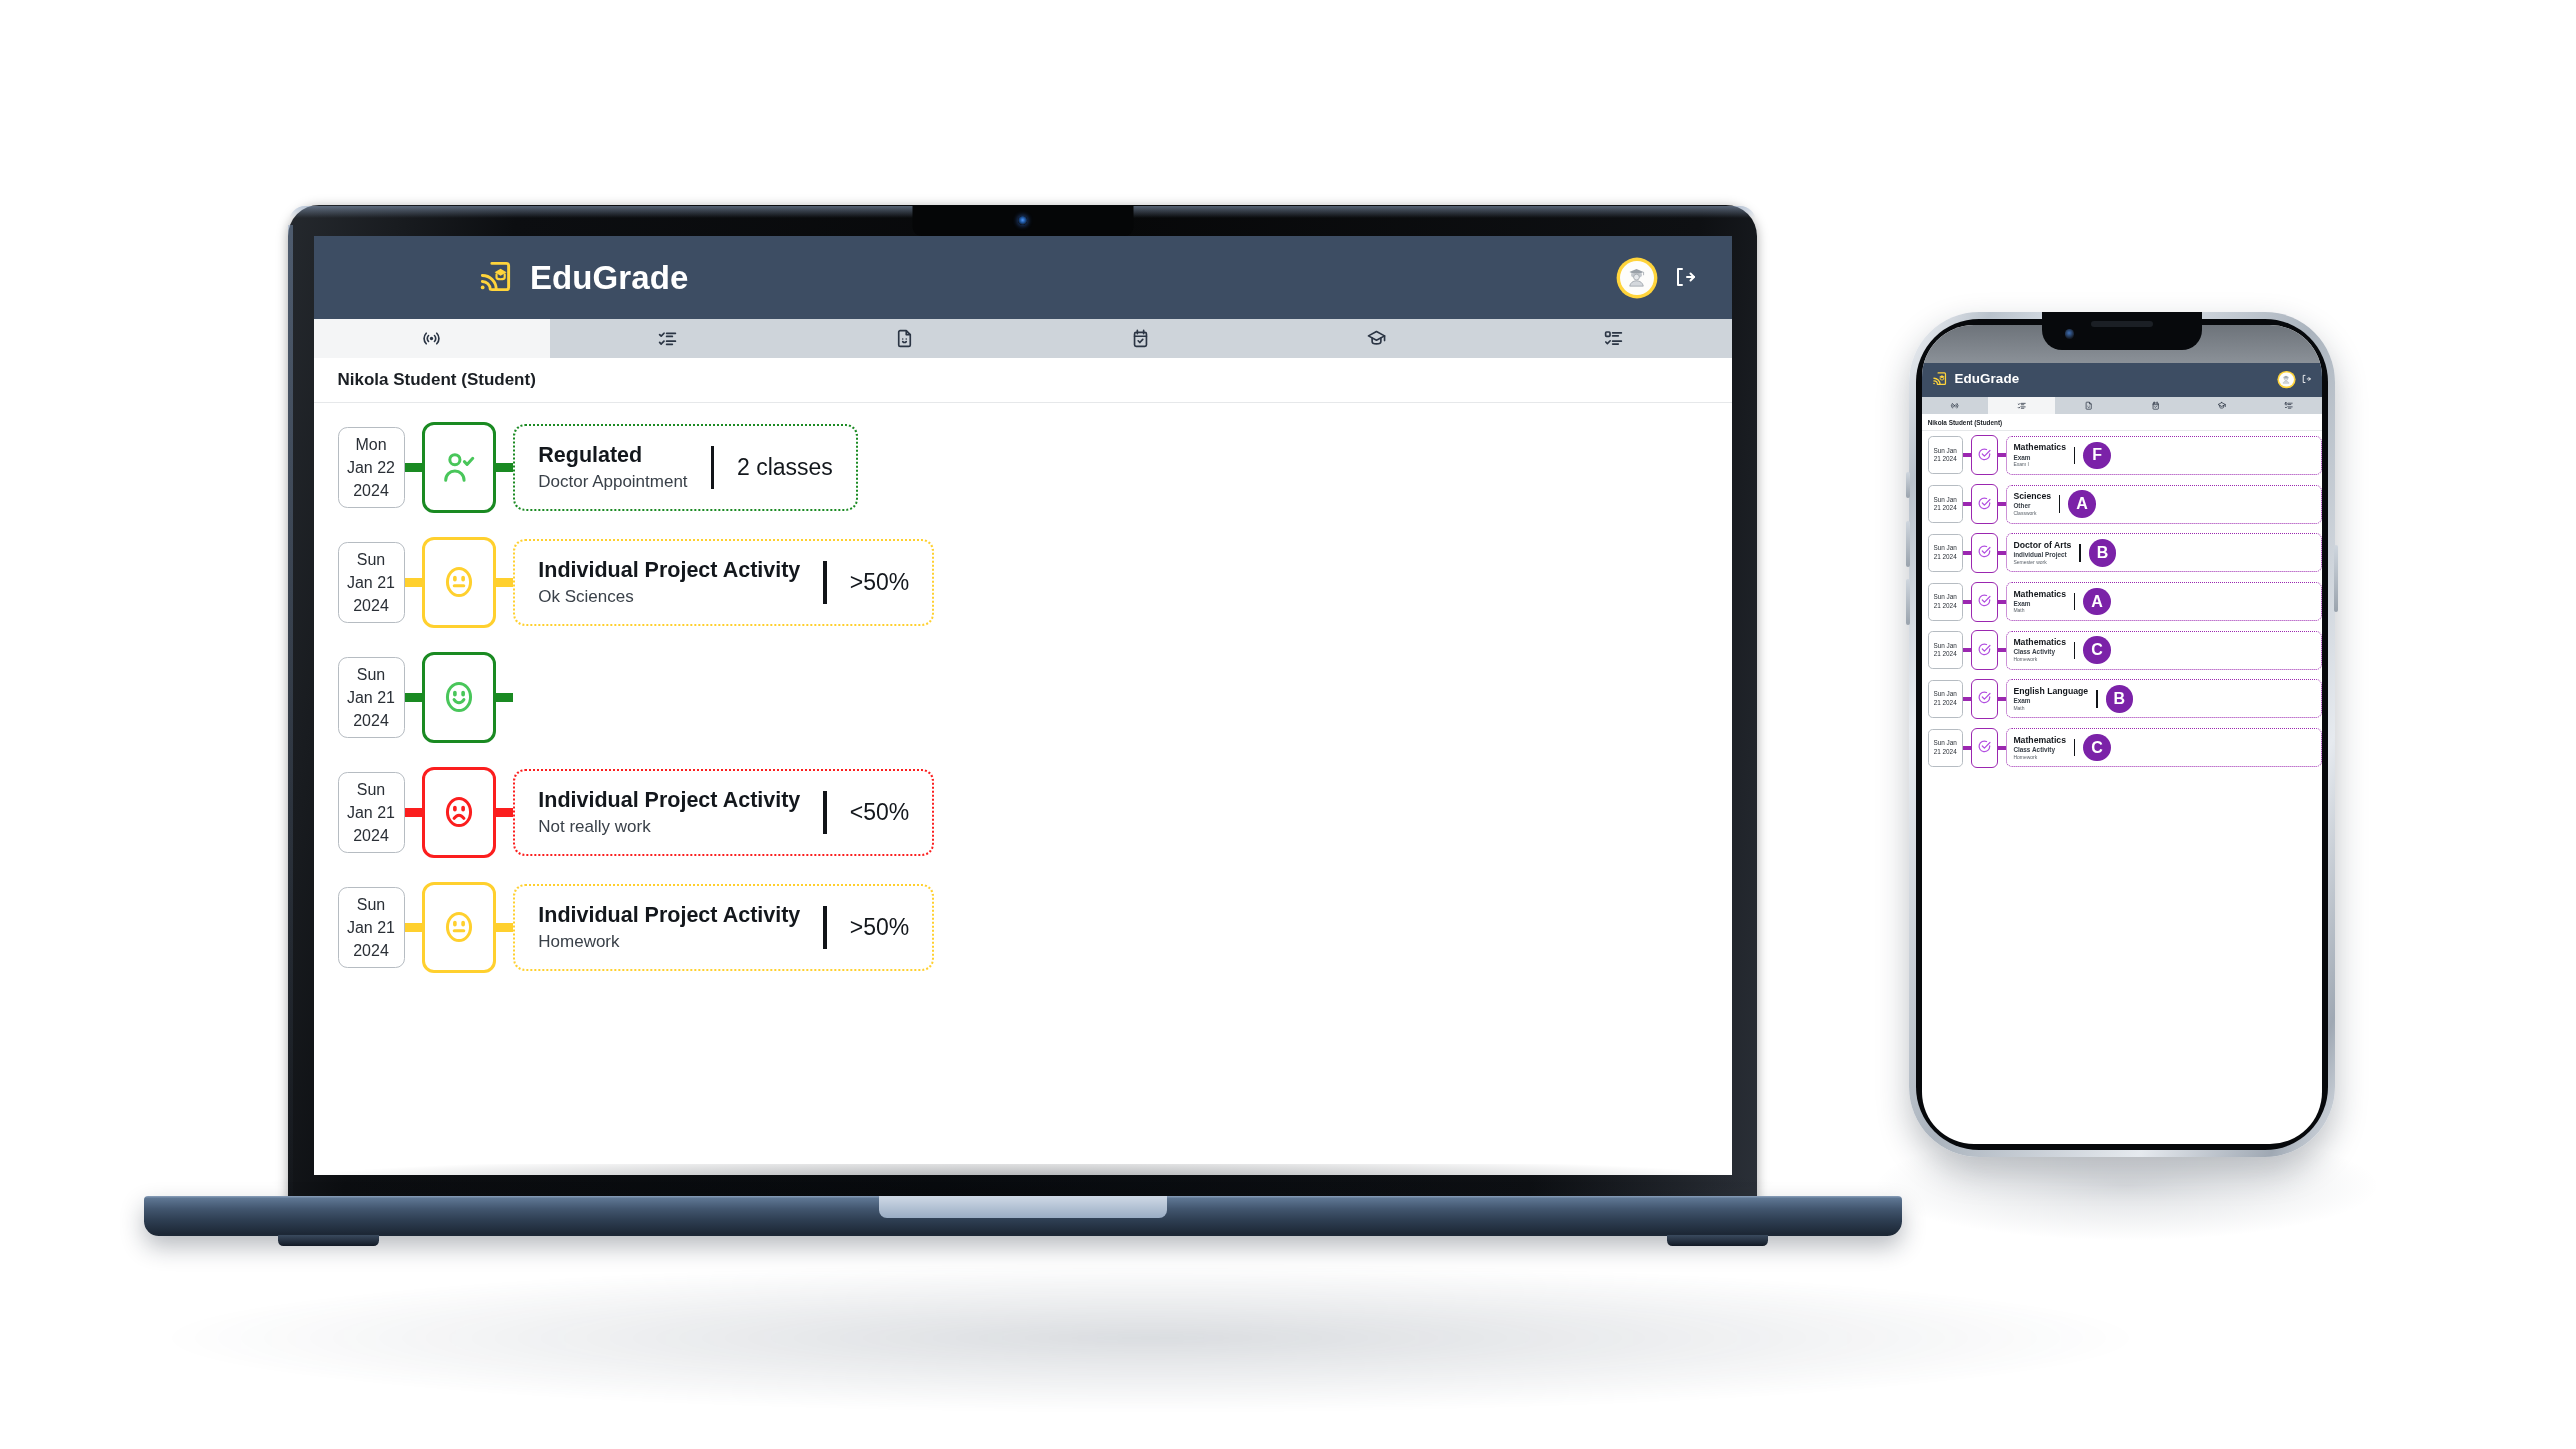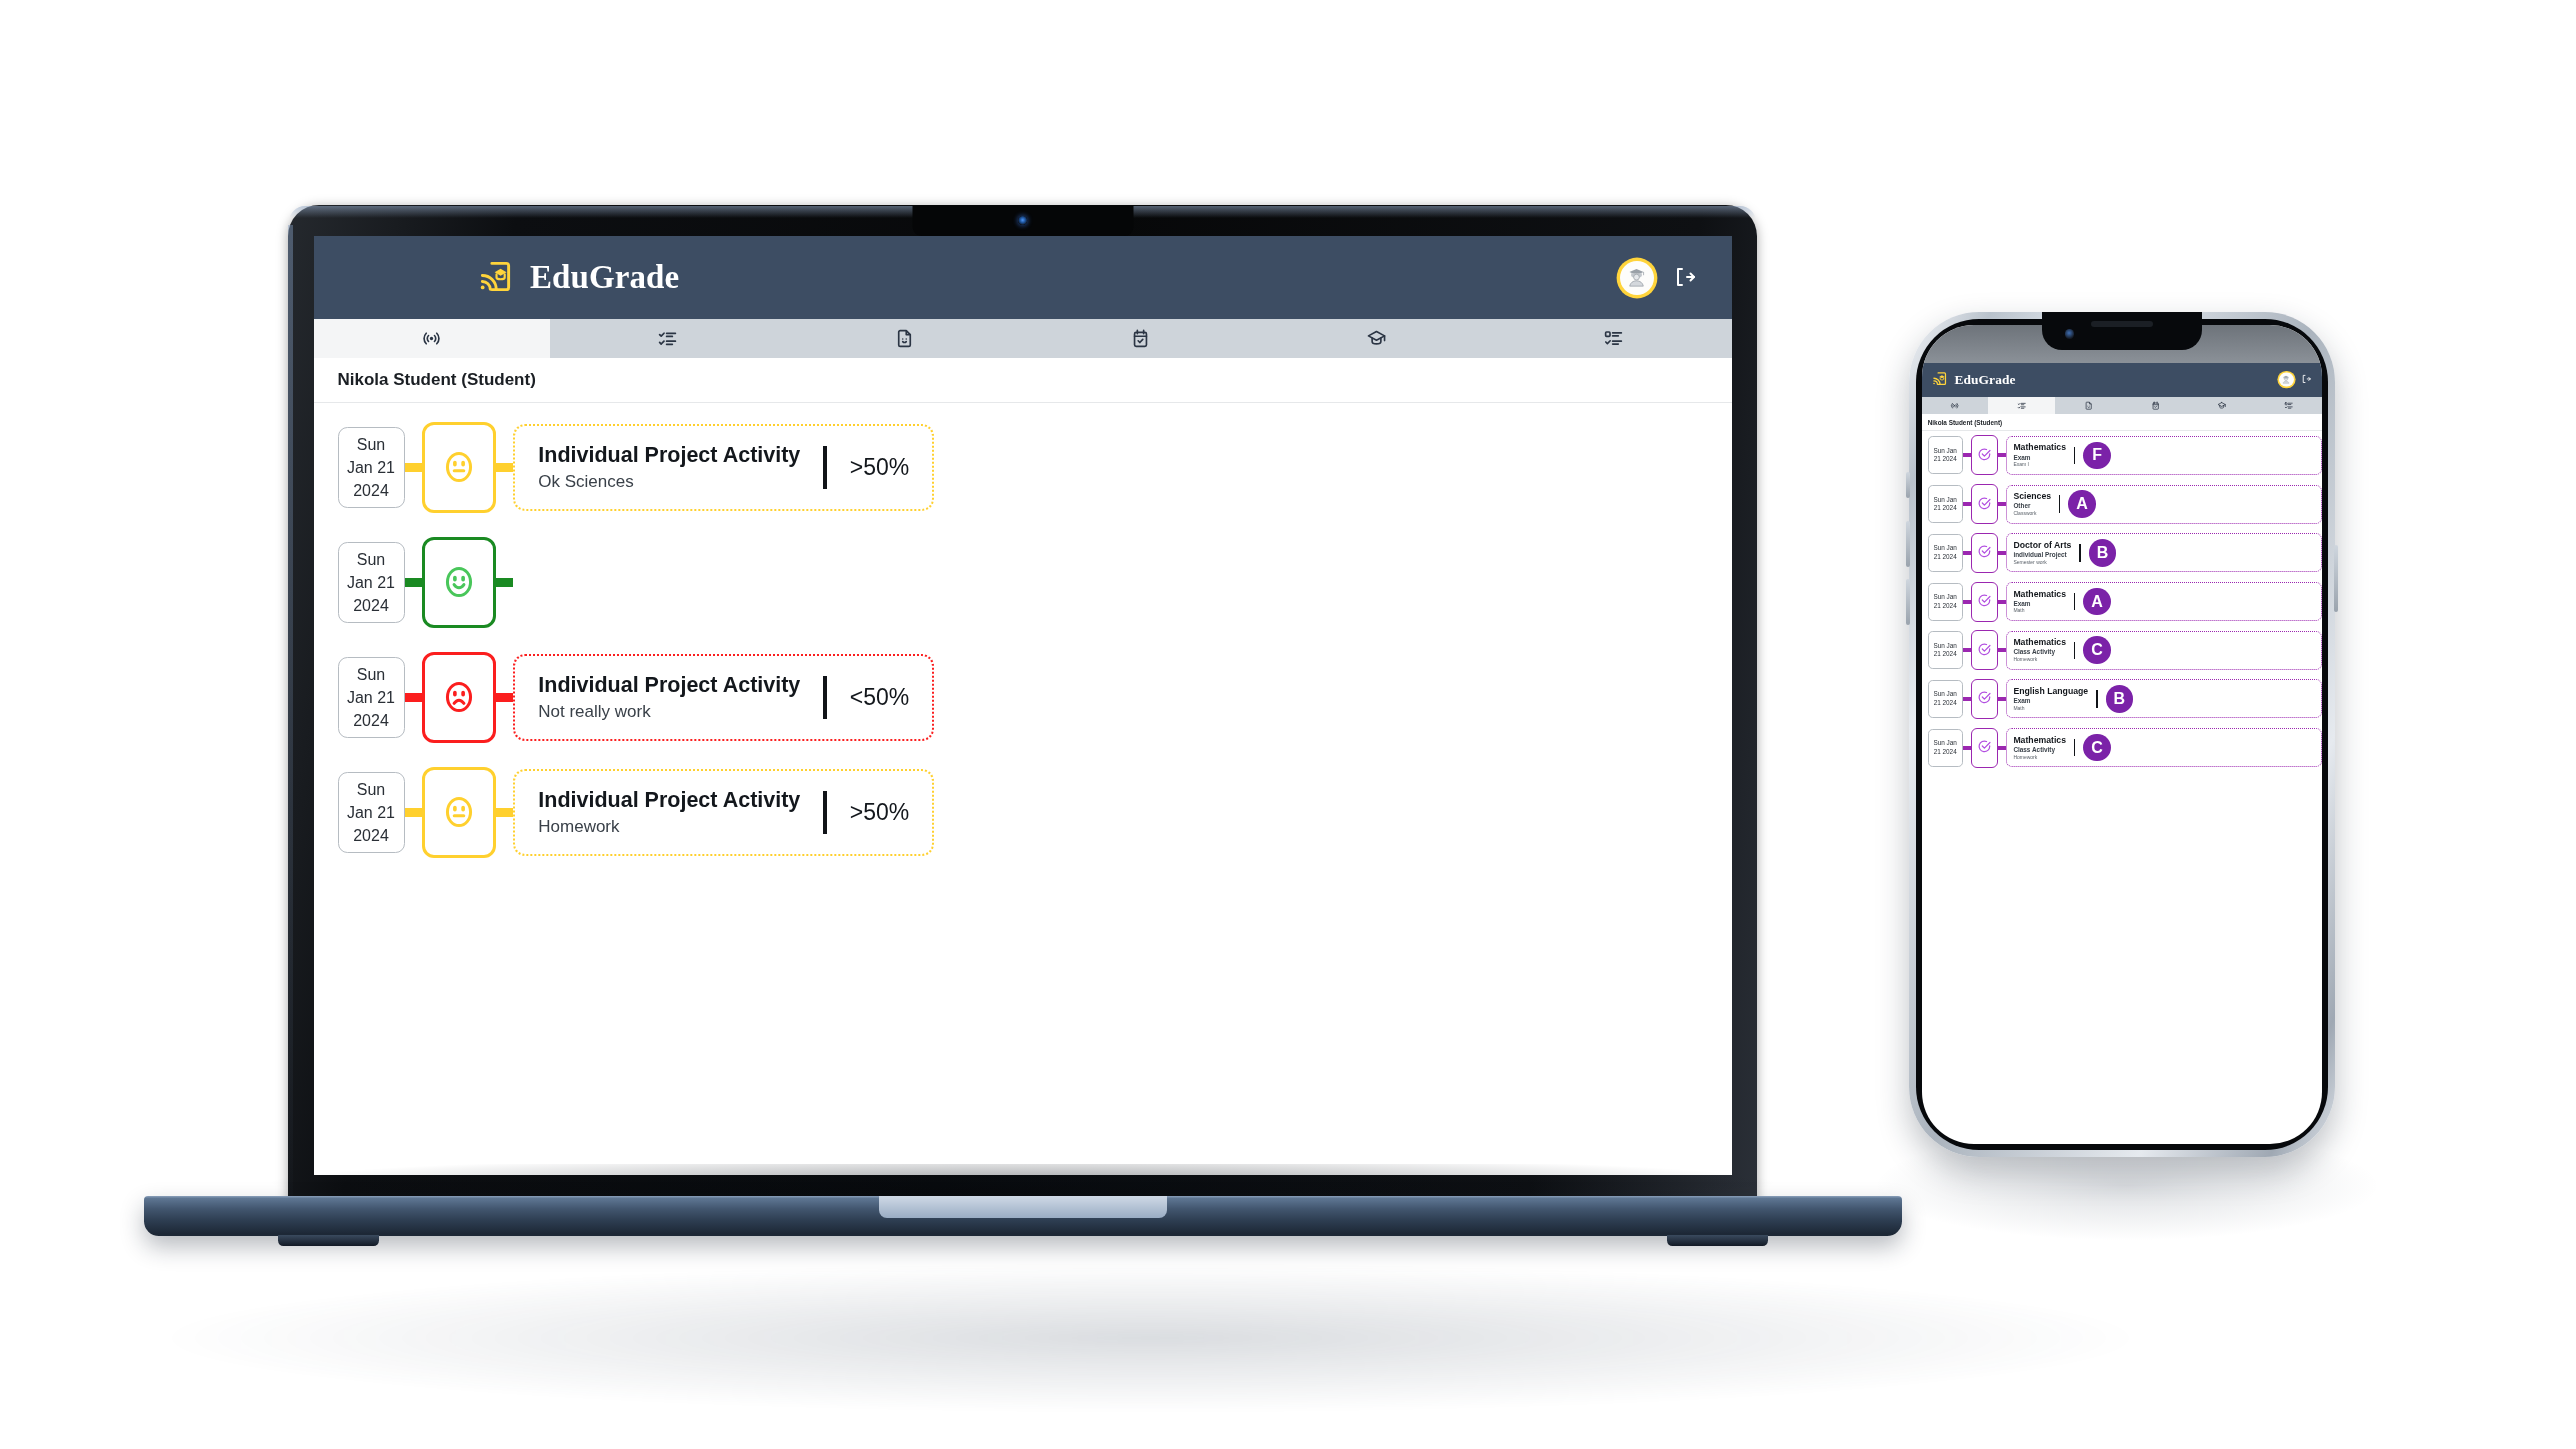--- a/index.html
+++ b/index.html
@@ -41,21 +41,21 @@
   .screen{
     position:absolute;left:25.5px;top:31px;width:1418px;height:939px;
     background:#ffffff;overflow:hidden;
   }
 
   
   .app-header{
     background:#3d4d63;display:flex;align-items:center;position:relative;
   }
   .d-header{height:83px;padding:0 38px;}
-  .brand{display:flex;align-items:flex-end;gap:17.4px;margin-left:126px;font-family:Liberation Serif, serif;}
+  .brand{display:flex;align-items:flex-start;gap:17.4px;margin-left:126px;}
   .brand-name{color:#fff;font-weight:bold;letter-spacing:0.1px;}
   .d-header .brand-name{font-size:33px;}
   .header-right{position:absolute;right:35px;top:50%;transform:translateY(-50%);display:flex;align-items:center;gap:19px;}
 
   .avatar{
     background:#fdfdfb;border-radius:50%;display:flex;align-items:center;justify-content:center;
     box-shadow:0 0 0 3.4px #ffd43b;
   }
   .d-avatar{width:34px;height:34px;}
 
@@ -274,20 +274,42 @@
             <path d="M3.2 16l1.8 1.8L8.2 14.6"></path>
             <path d="M11 5.6h10M11 9h6.5M11 15h10M11 18.4h6.5"></path>
           </svg>
         </div>
       </div>
 
       <div class="userline d-userline">Nikola Student (Student)</div>
 
       <div class="list d-list">
 
+        <div class="row d-row">
+          <div class="date-pill d-date">Mon Jan 22 2024</div>
+          <div class="connector d-connector" style="background:#1a8a22"></div>
+          <div class="icon-box d-iconbox" style="border-color:#1a8a22">
+            <span>
+              <svg width="38" height="38" viewBox="0 0 24 24" fill="none" stroke="#49c65a" stroke-width="1.9" stroke-linecap="round" stroke-linejoin="round">
+                <circle cx="9.4" cy="7.4" r="3.2"></circle>
+                <path d="M3.6 20.4c0-3.4 2.6-5.8 5.8-5.8s5.8 2.4 5.8 5.8"></path>
+                <path d="M15.4 8.6l1.7 1.8 3.6-3.9"></path>
+              </svg>
+            </span>
+          </div>
+          <div class="connector d-connector" style="background:#1a8a22"></div>
+          <div class="content-box d-content" style="border-color:#1a8a22">
+            <div class="c-main">
+              <div class="c-title d-title">Regulated</div>
+              <div class="c-sub d-sub">Doctor Appointment</div>
+            </div>
+            <div class="divider d-divider"></div>
+            <div class="c-value d-value">2 classes</div>
+          </div>
+        </div>
 
         <div class="row d-row">
           <div class="date-pill d-date">Sun Jan 21 2024</div>
           <div class="connector d-connector" style="background:#ffd02e"></div>
           <div class="icon-box d-iconbox" style="border-color:#ffd02e">
             <span>
               <svg width="38" height="38" viewBox="0 0 24 24" fill="none" stroke="#ffd02e" stroke-width="1.9" stroke-linecap="round">
                 <ellipse cx="12" cy="12" rx="7.3" ry="8.6"></ellipse>
                 <path d="M9 14.4h6"></path>
                 <path d="M9.4 9.2v1.3M14.6 9.2v1.3" stroke-width="2.3"></path>

